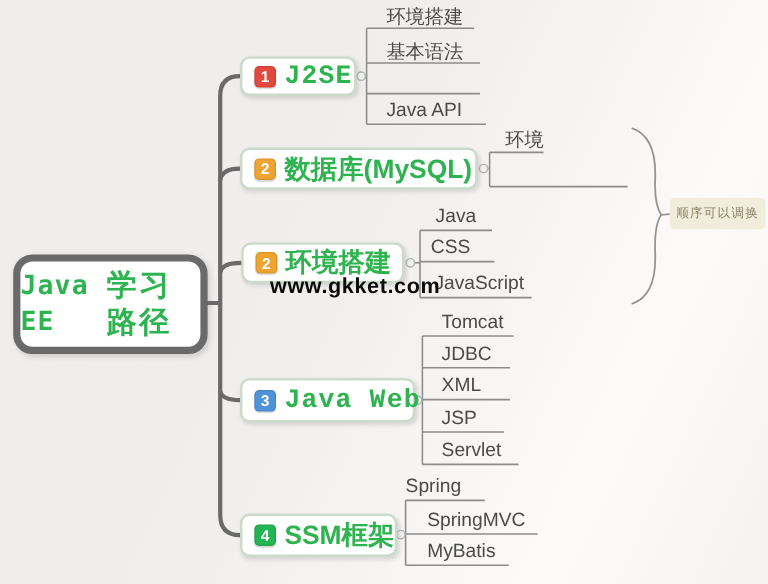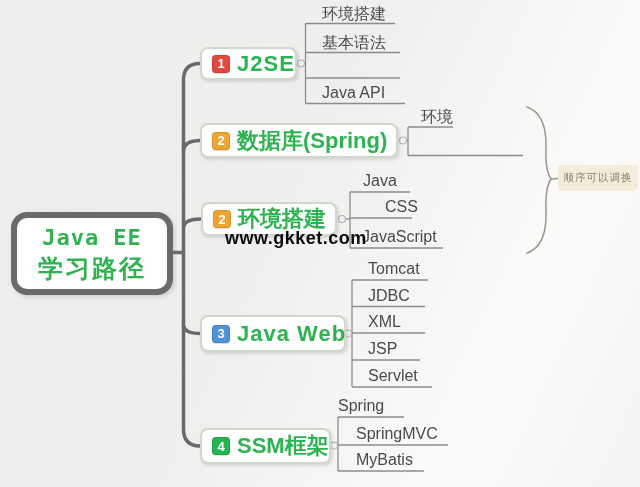--- a/index.html
+++ b/index.html
@@ -13,42 +13,42 @@
 
   svg.connectors { position:absolute; left:0; top:0; }
   .spine { fill:none; stroke:var(--trunk); stroke-width:3.5; stroke-linecap:round; }
   .bl line { stroke:var(--branch-line); stroke-width:1.3; }
   .cc { fill:var(--circle-fill); stroke:var(--circle-stroke); stroke-width:1.2; }
   .brace { fill:none; stroke:#979590; stroke-width:1.5; stroke-linecap:round; }
 
   .root {
     position:absolute; left:11px; top:212px; width:162px; height:83px;
     background:#ffffff; border:6px solid var(--trunk); border-radius:16px;
-    display:flex; flex-direction:column; align-items:center; justify-content:center;
+    display:flex; flex-direction:row; align-items:center; justify-content:center;
     box-shadow:2px 2px 4px rgba(110,110,110,0.25);
   }
   .root-l1 { font-family:"DejaVu Sans Mono", monospace; font-size:22px; font-weight:bold;
              color:var(--root-text); letter-spacing:1px; line-height:30px; }
   .root-l2 { font-size:25px; font-weight:bold; color:var(--root-text);
              letter-spacing:2px; line-height:31px;font-family:Liberation Serif, serif; }
 
   .node {
     position:absolute; background:#ffffff;
     border:2px solid var(--node-border); border-radius:8px;
     display:flex; align-items:center; padding-left:10px; gap:7px;
     box-shadow:1.5px 2px 3px rgba(120,120,120,0.22);
   }
   .badge {
     width:18px; height:18px; border-radius:4px; flex:0 0 auto;
     display:flex; align-items:center; justify-content:center;
     color:#fff; font-size:13px; font-weight:bold;
     box-shadow:inset 0 0 0 1px rgba(0,0,0,0.10), 0 1px 1px rgba(0,0,0,0.15);
   }
   .nlabel { font-size:22px; font-weight:bold; color:var(--node-text); white-space:nowrap; }
-  .nlabel.lt { letter-spacing:1px; }
+  .nlabel.lt { letter-spacing:1px;font-family:Liberation Mono, monospace; }
 
   .child { position:absolute; font-size:16px; color:var(--child-text); white-space:nowrap; }
 
   .note {
     position:absolute; left:558px; top:165px; width:80px; height:26px;
     background:var(--note-bg); border-radius:4px;
     display:flex; align-items:center; justify-content:center;
     font-size:10.5px; color:var(--note-text); letter-spacing:1px;
   }
 
@@ -126,21 +126,21 @@
     <div class="root-l2">学习路径</div>
   </div>
 
   <div class="node" style="left:200px;top:47px;width:97px;height:33px">
     <span class="badge" style="background: rgb(226, 72, 61);">1</span>
     <span class="nlabel lt">J2SE</span>
   </div>
 
   <div class="node" style="left:200px;top:123px;width:198px;height:35px">
     <span class="badge" style="background: rgb(239, 164, 49);">2</span>
-    <span class="nlabel">数据库(Spring)</span>
+    <span class="nlabel">数据库(MySQL)</span>
   </div>
 
   <div class="node" style="left:201px;top:202px;width:136px;height:34px">
     <span class="badge" style="background: rgb(239, 164, 49);">2</span>
     <span class="nlabel">环境搭建</span>
   </div>
 
   <div class="node" style="left:200px;top:315px;width:146px;height:37px">
     <span class="badge" style="background: rgb(78, 146, 217);">3</span>
     <span class="nlabel lt">Java Web</span>
@@ -151,21 +151,21 @@
     <span class="nlabel">SSM框架</span>
   </div>
 
   <span class="child" style="left:322px;top:4px">环境搭建</span>
   <span class="child" style="left:322px;top:33px">基本语法</span>
   <span class="child" style="left:322px;top:84px">Java API</span>
 
   <span class="child" style="left:421px;top:107px">环境</span>
 
   <span class="child" style="left:363px;top:172px">Java</span>
-  <span class="child" style="left:385px;top:198px">CSS</span>
+  <span class="child" style="left:359px;top:198px">CSS</span>
   <span class="child" style="left:362px;top:228px">JavaScript</span>
 
   <span class="child" style="left:368px;top:260px">Tomcat</span>
   <span class="child" style="left:368px;top:287px">JDBC</span>
   <span class="child" style="left:368px;top:313px">XML</span>
   <span class="child" style="left:368px;top:340px">JSP</span>
   <span class="child" style="left:368px;top:367px">Servlet</span>
 
   <span class="child" style="left:338px;top:397px">Spring</span>
   <span class="child" style="left:356px;top:425px">SpringMVC</span>

